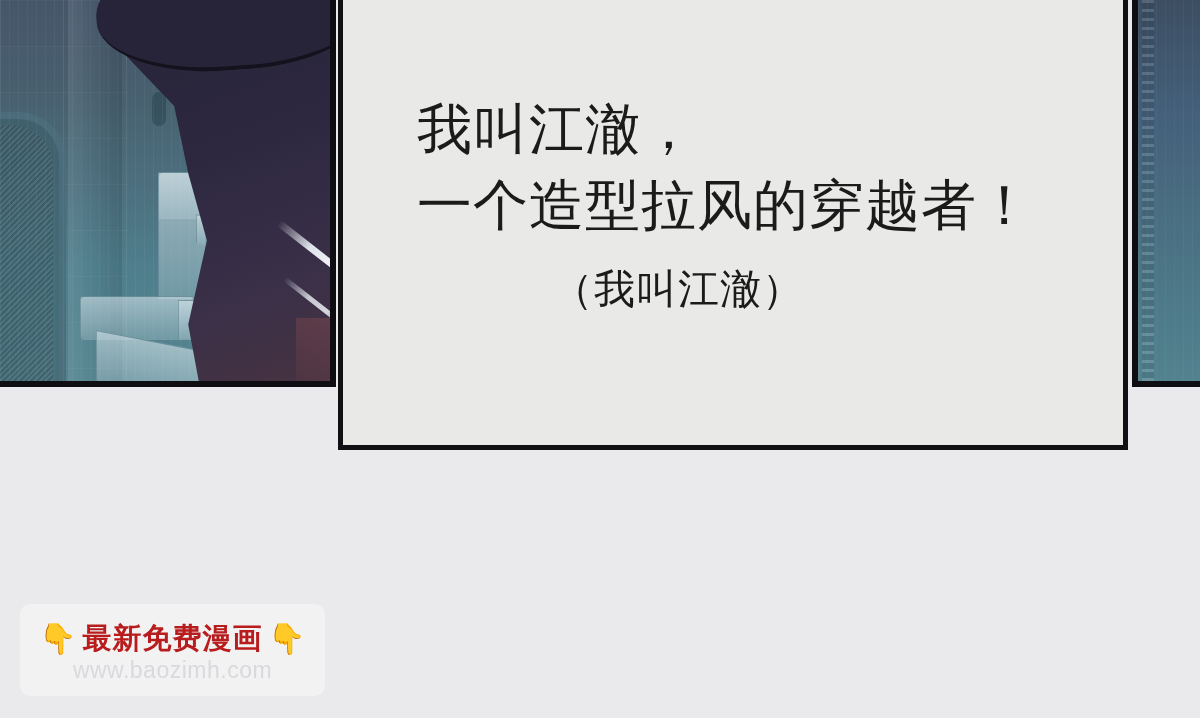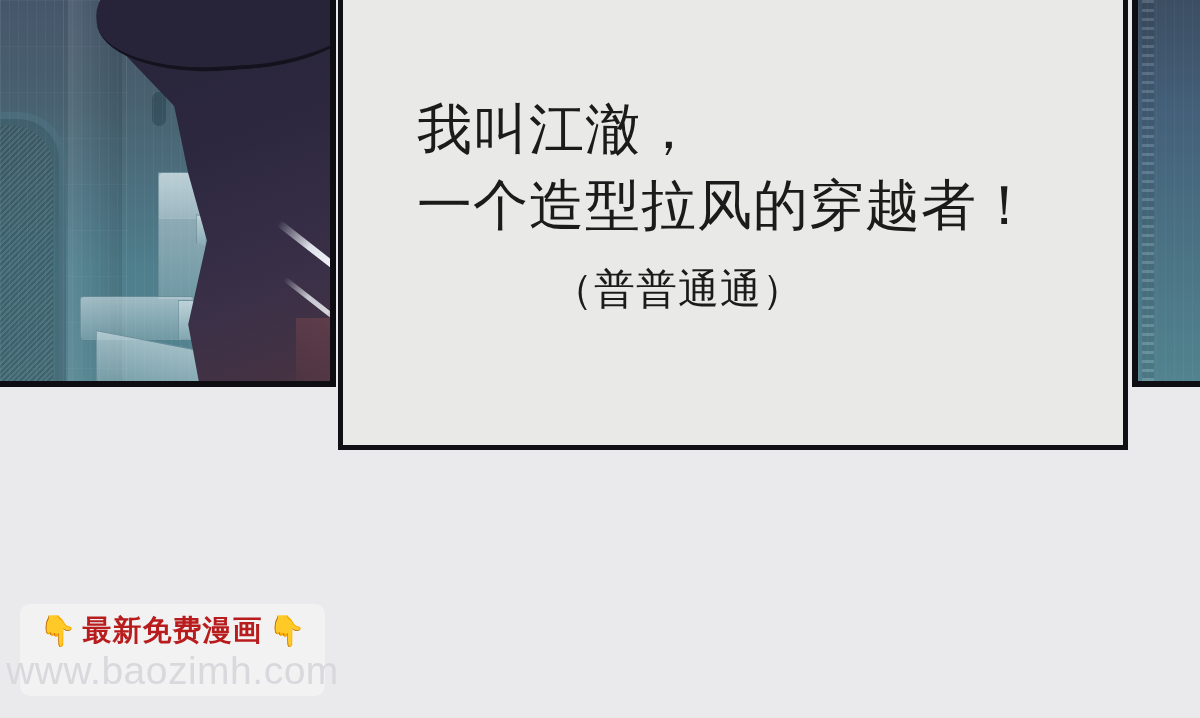--- a/index.html
+++ b/index.html
@@ -296,21 +296,21 @@
     color: #F7C245;
   }
   .wm-cn {
     font-size: 29px;
     font-weight: 700;
     color: #b91c1c;
     letter-spacing: 1px;
     line-height: 1;
   }
   .wm-url {
-    font-size: 39px;
+    font-size: 23px;
     font-weight: 400;
     color: #D9D9DD;
     letter-spacing: 0.5px;
     line-height: 1;
     margin-top: 0;
   }
 </style>
 </head>
 <body>
 
@@ -351,21 +351,21 @@
 
   <div class="art-strip">
     <div class="strip-edge"></div>
     <div class="rain"></div>
   </div>
 
   <div class="bubble">
     <div class="bubble-text">
       <div class="line">我叫江澈，</div>
       <div class="line">一个造型拉风的穿越者！</div>
-      <div class="line-sub">（普普通通）</div>
+      <div class="line-sub">（我叫江澈）</div>
     </div>
   </div>
 
   <div class="watermark">
     <div class="wm-row-top">
       <span class="wm-hand">👇</span>
       <span class="wm-cn">最新免费漫画</span>
       <span class="wm-hand">👇</span>
     </div>
     <div class="wm-url">www.baozimh.com</div>

